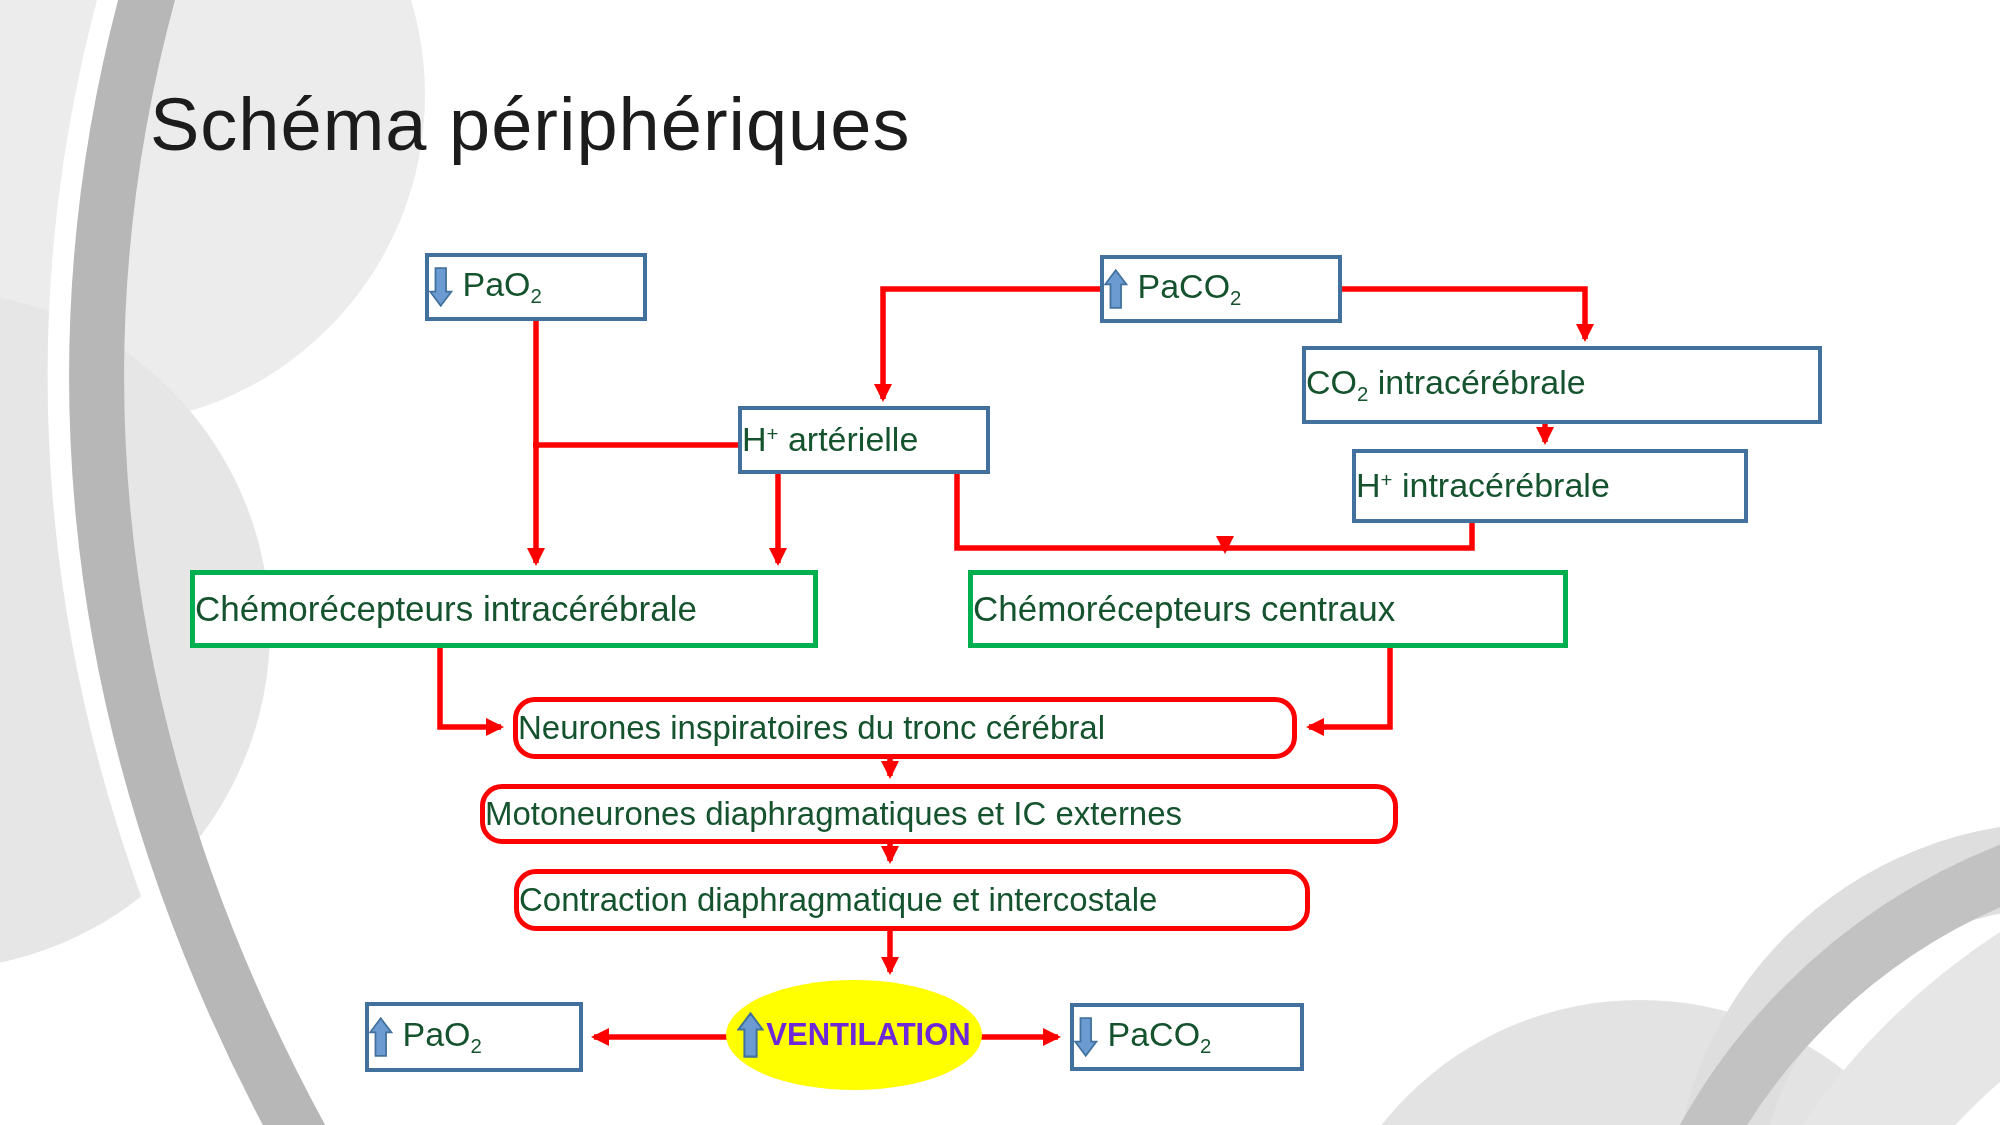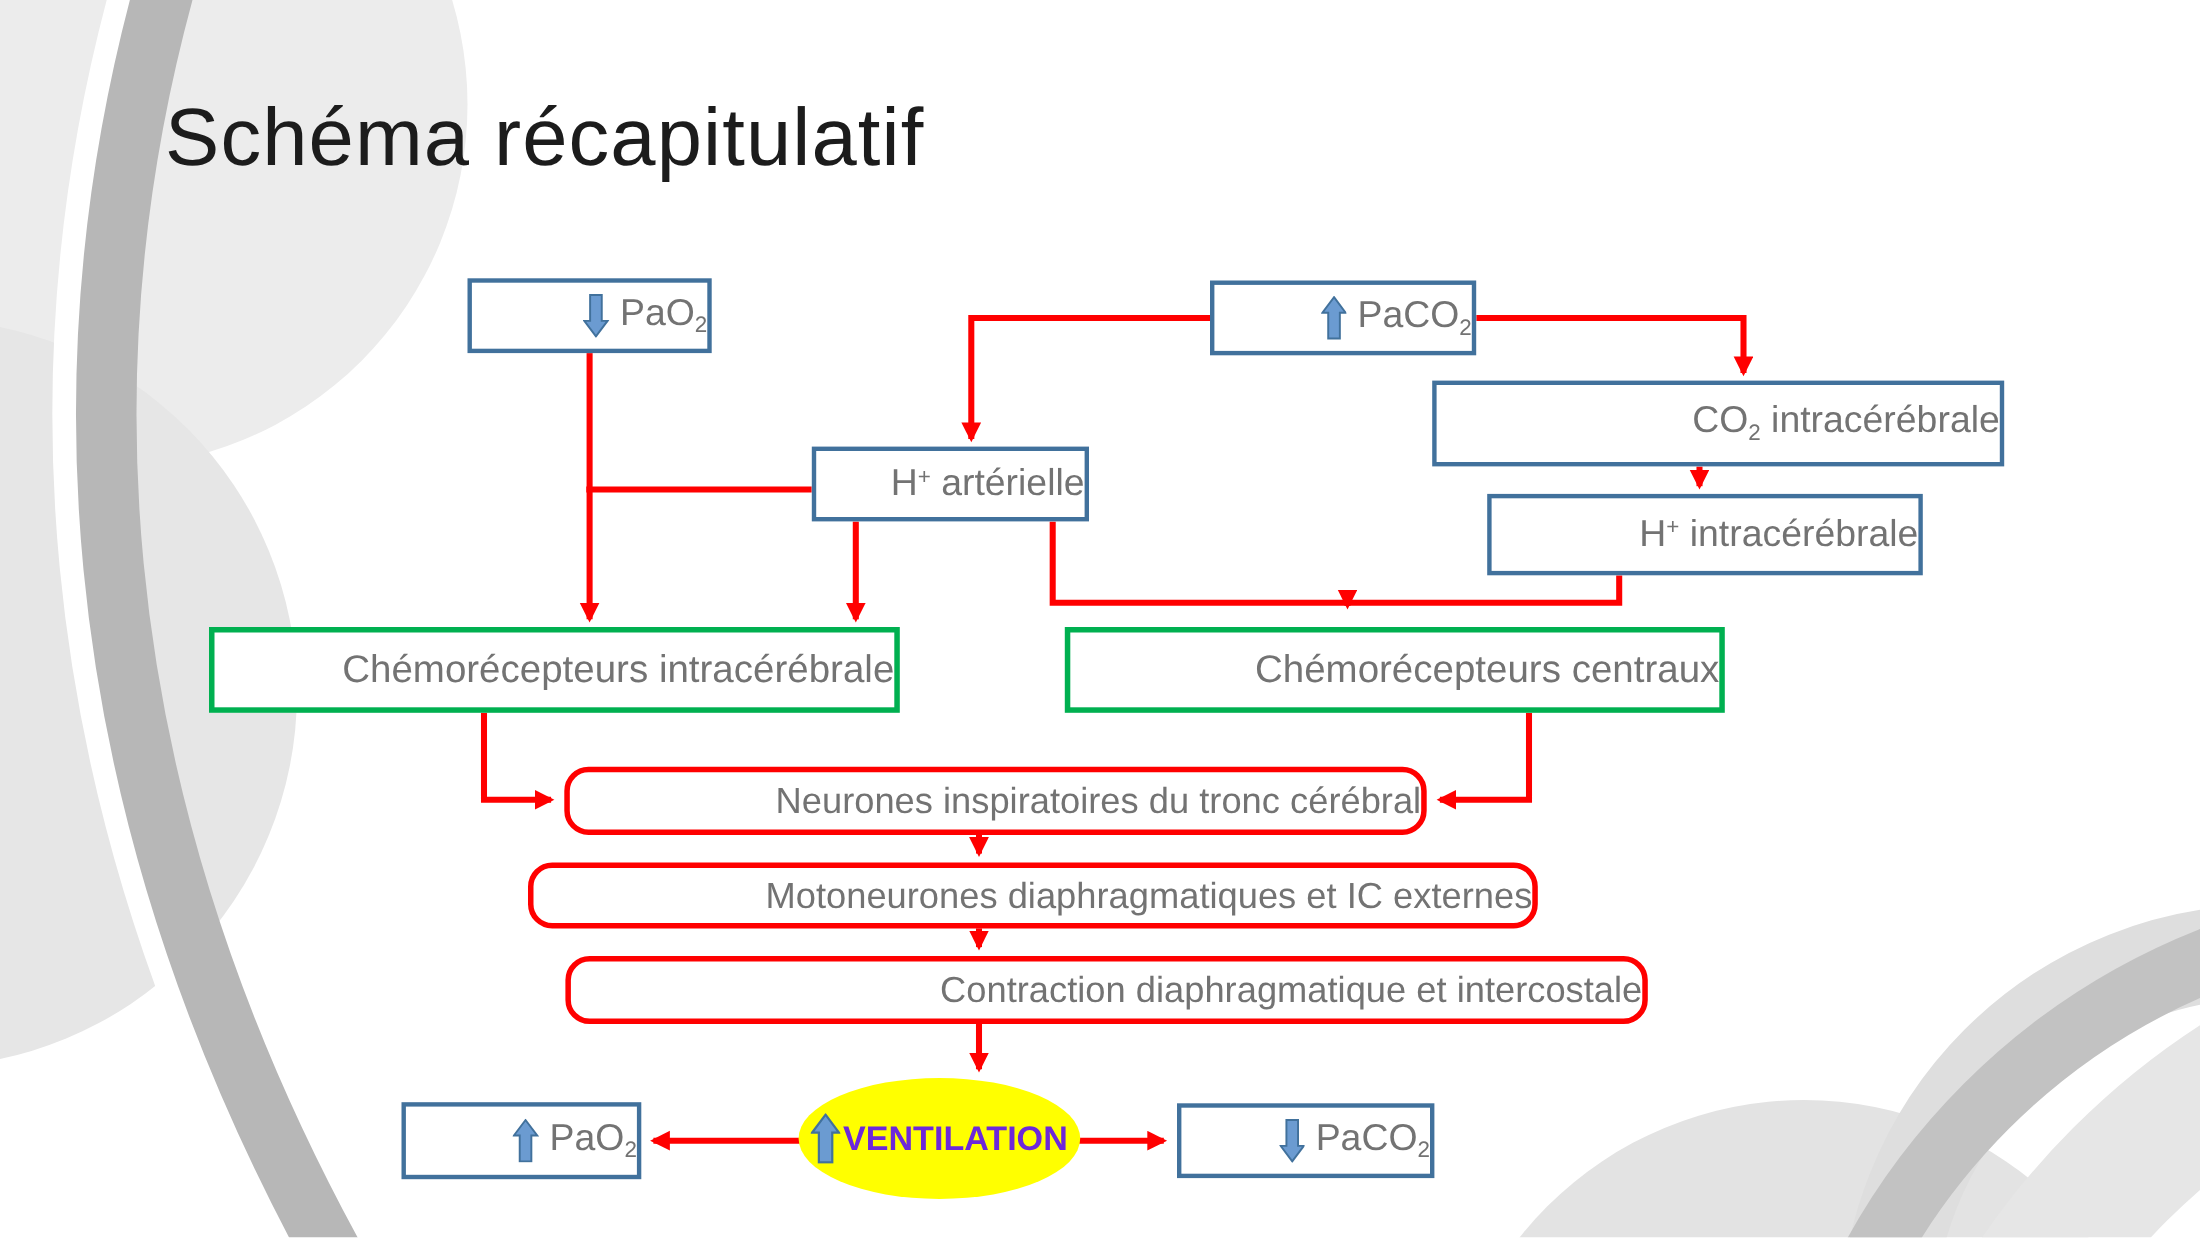--- a/index.html
+++ b/index.html
@@ -9,22 +9,22 @@
   }
   .bg-layer,.connector-layer{position:absolute;left:0;top:0;width:2000px;height:1125px;pointer-events:none;}
   .bg-layer{z-index:0;}
   .connector-layer{z-index:2;}
   .title{
     position:absolute;left:150px;top:82px;z-index:3;
     font-size:74px;font-weight:400;letter-spacing:1px;color:#1c1c1c;white-space:nowrap;
   }
   .node{
     position:absolute;z-index:3;background:#ffffff;box-sizing:border-box;
-    display:flex;align-items:center;justify-content:flex-end;gap:10px;
-    font-size:34px;line-height:1.1;white-space:nowrap;color:#737373;
+    display:flex;align-items:center;justify-content:flex-start;gap:10px;
+    font-size:34px;line-height:1.1;white-space:nowrap;color:#14532d;
   }
   .blue-box{border:4px solid #41719C;}
   .green-box{border:5px solid #00B050;font-size:35px;}
   .red-box{border:5px solid #FF0000;border-radius:22px;font-size:33px;}
   .ellipse{
     position:absolute;z-index:3;background:#FFFF00;border-radius:50%;
     display:flex;align-items:center;justify-content:center;gap:2px;
     font-size:31px;font-weight:bold;color:#6d28d9;white-space:nowrap;
   }
   .sub{font-size:0.6em;vertical-align:-0.35em;}
@@ -70,21 +70,21 @@
       <polyline points="440,648 440,727 501,727" marker-end="url(#ah)"></polyline>
       <polyline points="1390,648 1390,727 1309,727" marker-end="url(#ah)"></polyline>
       <polyline points="890,759 890,776" marker-end="url(#ah)"></polyline>
       <polyline points="890,844 890,861" marker-end="url(#ah)"></polyline>
       <polyline points="890,931 890,972" marker-end="url(#ah)"></polyline>
       <polyline points="738,1037 594,1037" marker-end="url(#ah)"></polyline>
       <polyline points="970,1037 1058,1037" marker-end="url(#ah)"></polyline>
     </g>
   </svg>
 
-  <div class="title">Schéma récapitulatif</div>
+  <div class="title">Schéma périphériques</div>
 
   <div class="node blue-box" style="left:425px;top:253px;width:222px;height:68px;">
     <span class="arrow-icon">
       <svg viewBox="0 0 20 34">
           <path d="M10 33 L19 21 L14.5 21 L14.5 1 L5.5 1 L5.5 21 L1 21 Z" fill="#6B9BD1" stroke="#41719C" stroke-width="1.5"></path>
         </svg>
     </span>
     <span><span>PaO</span><span class="sub">2</span></span>
   </div>
 
@@ -118,21 +118,21 @@
   </div>
 
   <div class="node red-box" style="left:513px;top:697px;width:784px;height:62px;">
     <span>Neurones inspiratoires du tronc cérébral</span>
   </div>
 
   <div class="node red-box" style="left:480px;top:784px;width:918px;height:60px;">
     <span>Motoneurones diaphragmatiques et IC externes</span>
   </div>
 
-  <div class="node red-box" style="left:514px;top:869px;width:984px;height:62px;padding-left:36px;">
+  <div class="node red-box" style="left:514px;top:869px;width:796px;height:62px;">
     <span>Contraction diaphragmatique et intercostale</span>
   </div>
 
   <div class="node blue-box" style="left:365px;top:1002px;width:218px;height:70px;">
     <span class="arrow-icon">
       <svg viewBox="0 0 20 34">
           <path d="M10 1 L19 13 L14.5 13 L14.5 33 L5.5 33 L5.5 13 L1 13 Z" fill="#6B9BD1" stroke="#41719C" stroke-width="1.5"></path>
         </svg>
     </span>
     <span><span>PaO</span><span class="sub">2</span></span>

